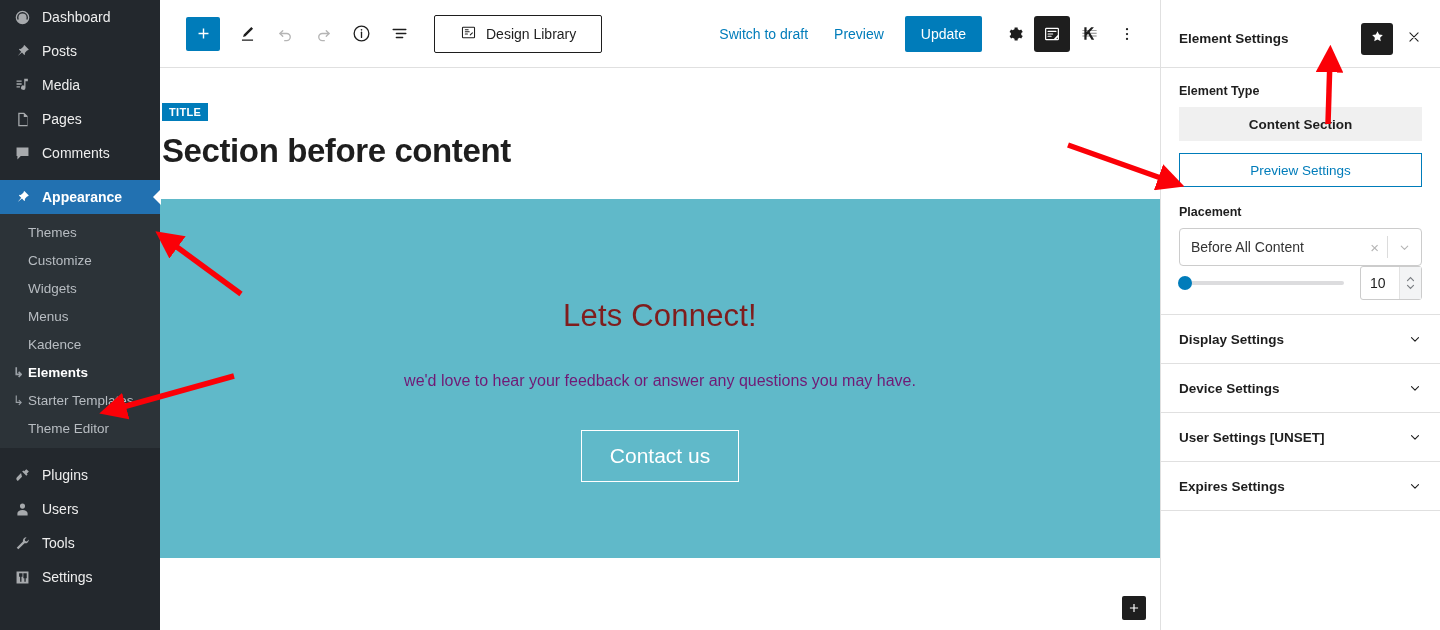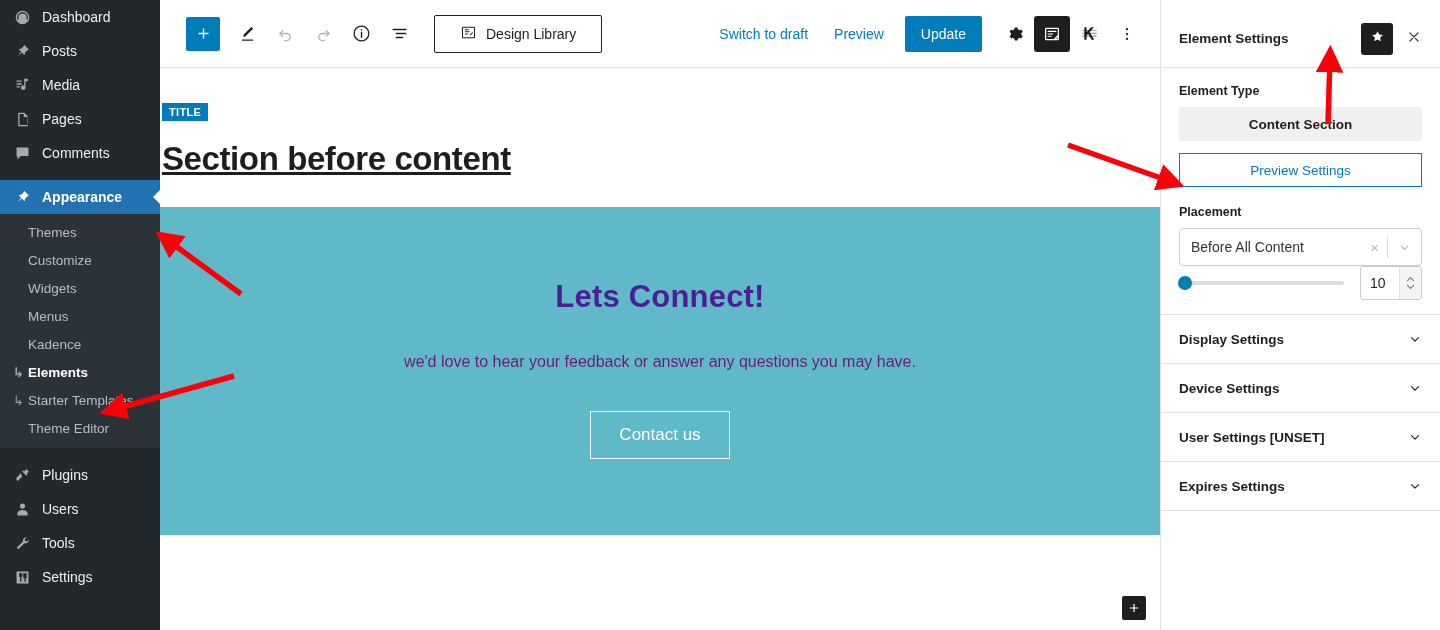--- a/index.html
+++ b/index.html
@@ -134,44 +134,44 @@
   .doc-head { padding: 34px 0 0 0; }
   .title-badge {
     display: inline-block;
     background: #007cba; color: #fff;
     font-size: 11px; font-weight: 700; letter-spacing: .3px;
     padding: 3px 7px 3px 7px;
     margin-left: 0;
   }
   .doc-title {
     font-size: 33px; font-weight: 700; color: #1e1e1e;
-    margin-top: 18px; line-height: 1.2;
+    margin-top: 10px; line-height: 1.2;
     letter-spacing: -0.4px;
-    text-decoration: underline;
   }
   .doc-head-inner { padding-left: 2px; }
 
   .cta-band {
     background: #60b9c9;
     margin-top: 28px;
     padding: 72px 20px 76px 20px;
     text-align: center;
   }
   .cta-title {
-    color: #4c1d95; font-size: 31px; font-weight: 700;
+    color: #7f1d1d; font-size: 31px; font-weight: 400;
     letter-spacing: .2px;
+    margin-top: 27px;
   }
   .cta-sub {
     color: #701a75; font-size: 16px; margin-top: 38px;
   }
   .cta-btn {
     display: inline-block; margin-top: 40px;
     border: 1px solid #fff; color: #fff;
     background: transparent;
-    font-size: 17px; padding: 13px 28px;
+    font-size: 21px; padding: 13px 28px;
     cursor: pointer;
     font-family: "Liberation Sans", sans-serif;
   }
 
   .appender {
     position: absolute; right: 14px; bottom: 10px;
     width: 24px; height: 24px;
     background: #1e1e1e; color: #fff;
     display: flex; align-items: center; justify-content: center;
     border-radius: 2px; cursor: pointer;

